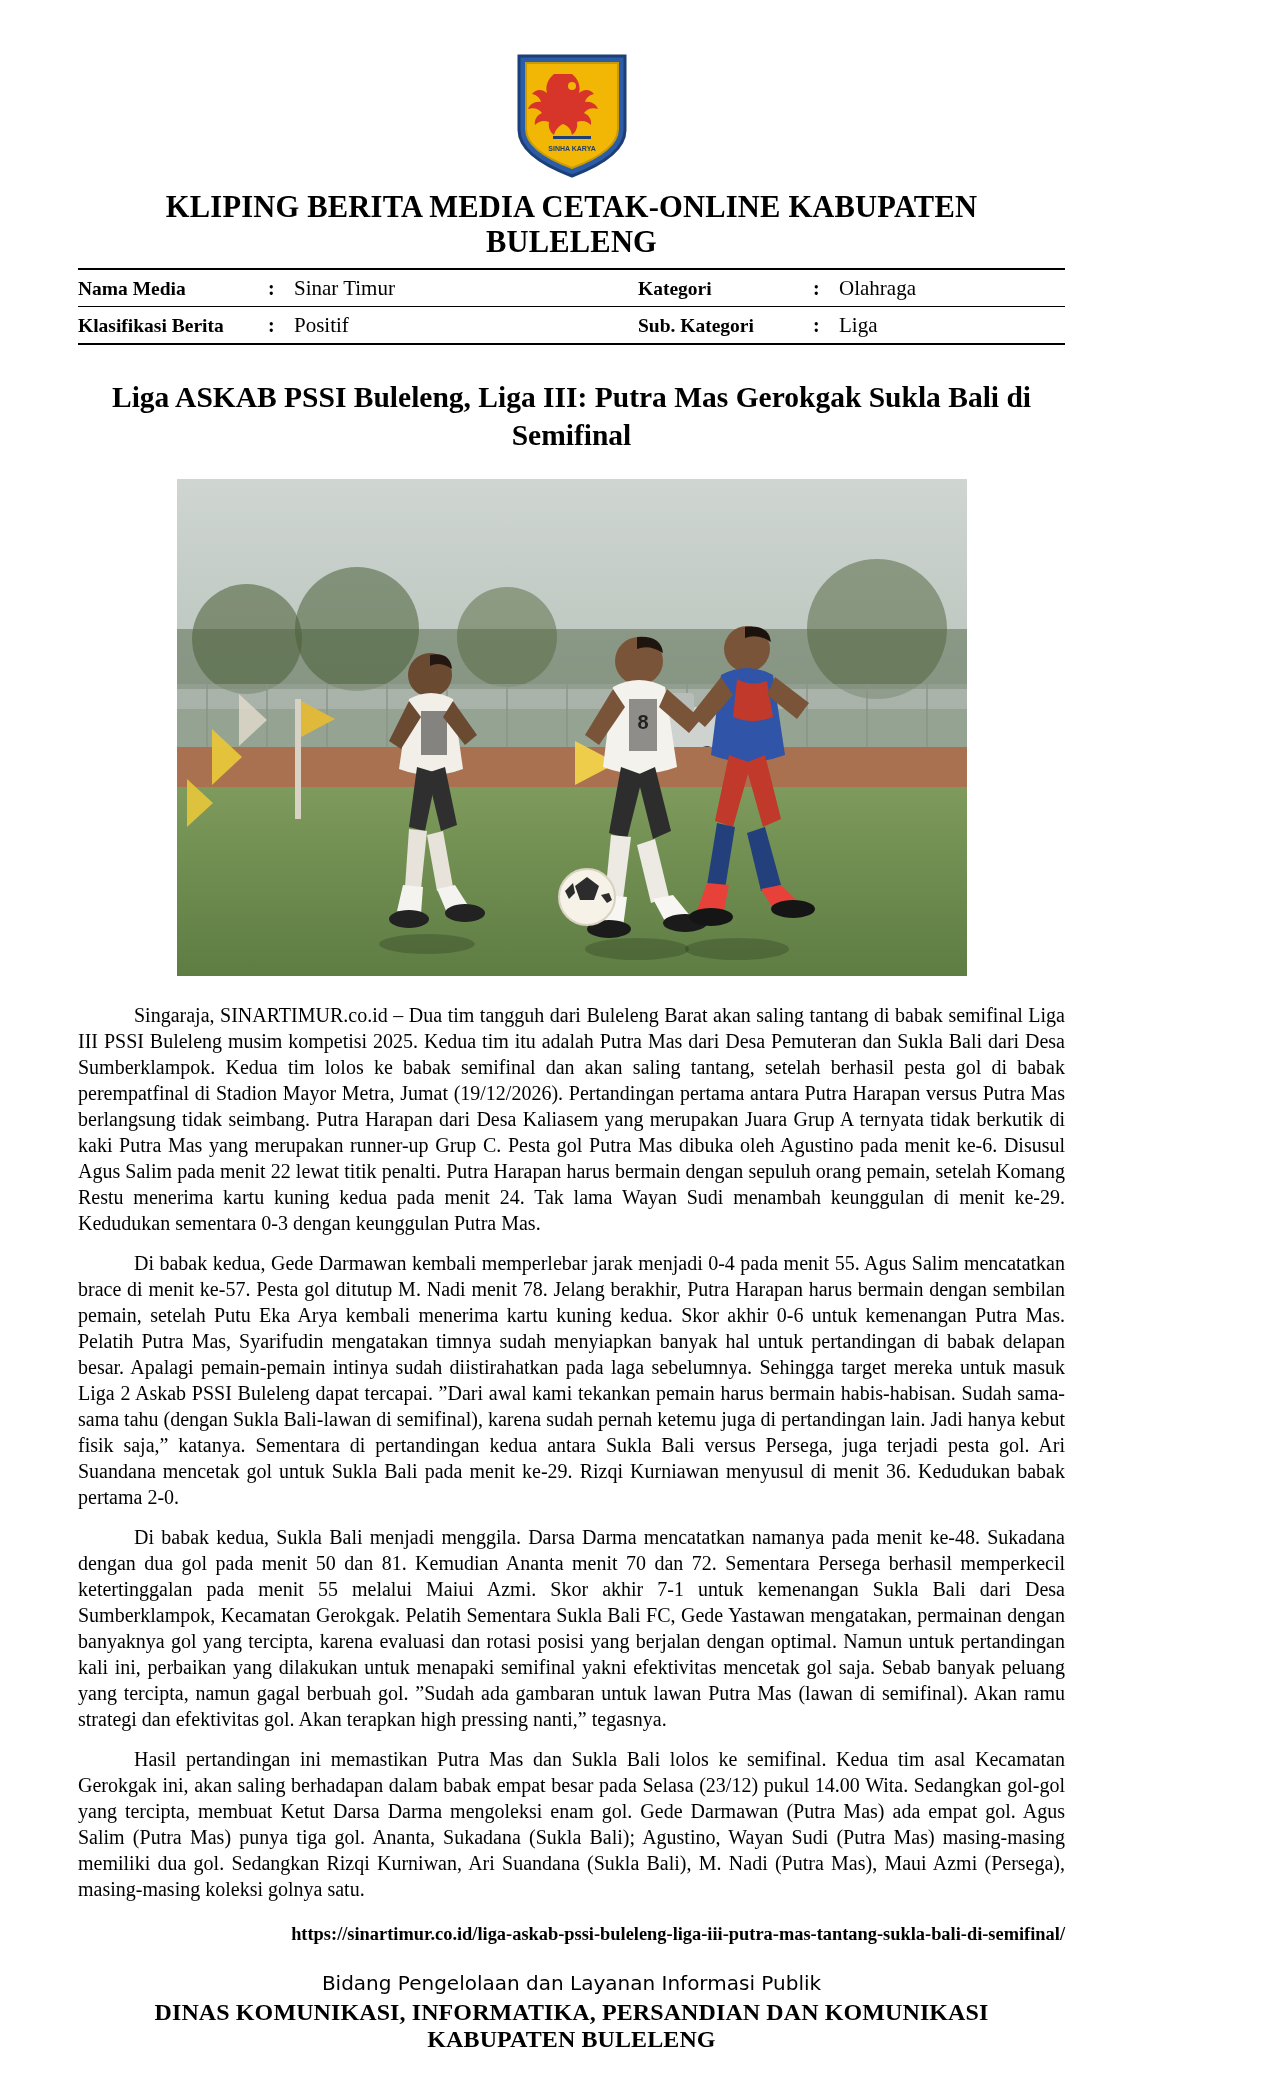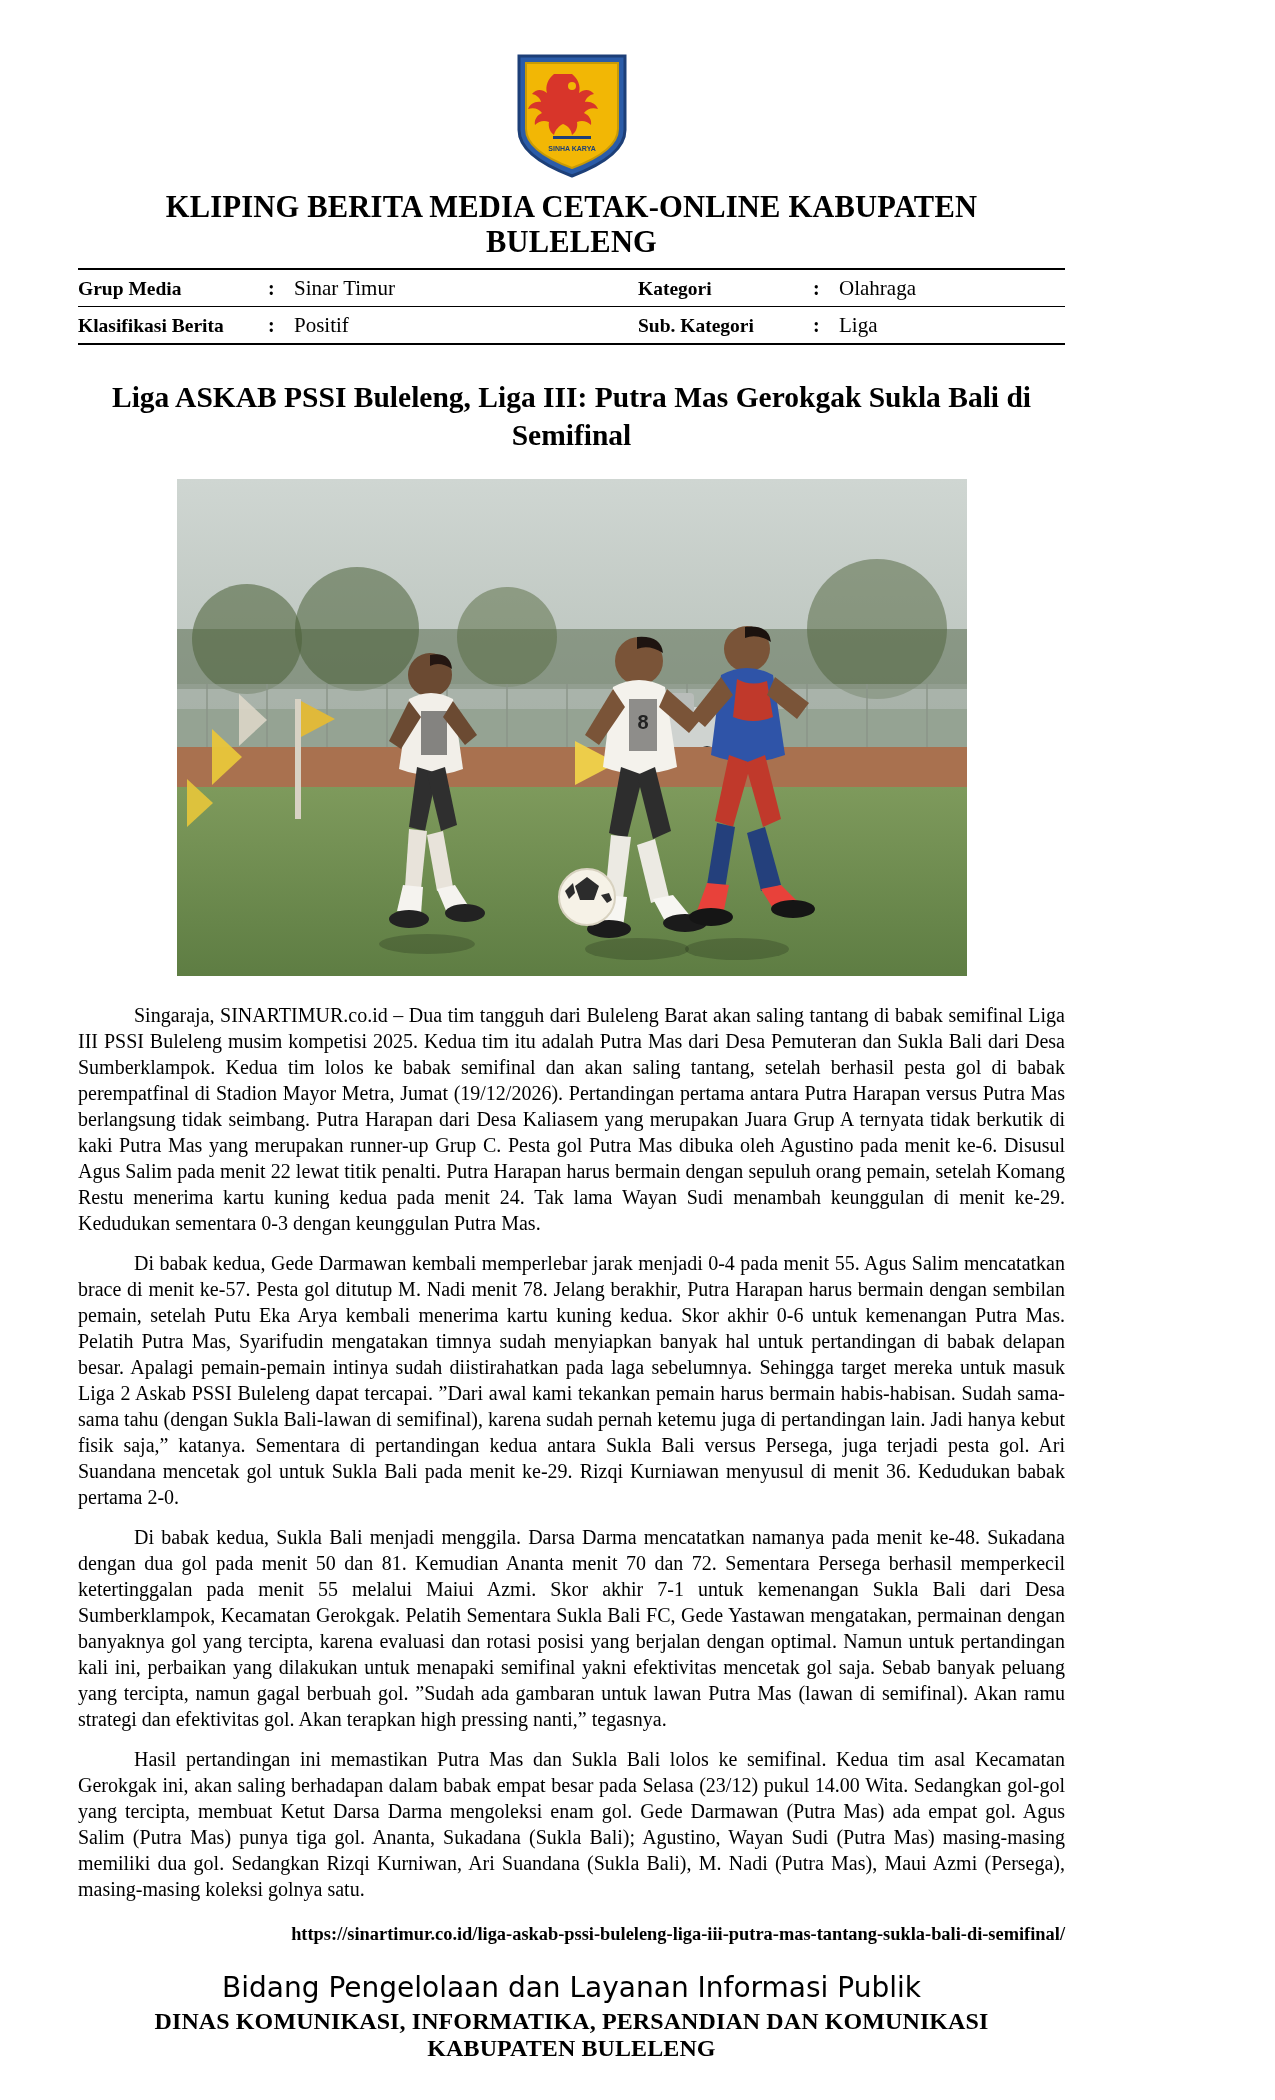--- a/index.html
+++ b/index.html
@@ -129,21 +129,21 @@
     text-align: right;
   }
 
   
   .footer {
     margin-top: 26px;
     text-align: center;
   }
   .footer .line1 {
     font-family: "DejaVu Sans", sans-serif;
-    font-size: 28px;
+    font-size: 20px;
     margin-bottom: 4px;
   }
   .footer .line2 {
     font-size: 24px;
     font-weight: bold;
     letter-spacing: .1px;
   }
 </style>
 </head>
 <body>
@@ -166,21 +166,21 @@
       </svg>
     </div>
   </div>
 
   <div class="doc-title">KLIPING BERITA MEDIA CETAK-ONLINE KABUPATEN BULELENG</div>
   <hr class="rule">
 
   <table class="meta">
     <tbody>
         <tr>
-      <td class="lbl col-left-lbl">Grup Media</td>
+      <td class="lbl col-left-lbl">Nama Media</td>
       <td class="sep">:</td>
       <td class="val col-left-val">Sinar Timur</td>
       <td class="lbl col-right-lbl">Kategori</td>
       <td class="sep">:</td>
       <td class="val">Olahraga</td>
     </tr>
   </tbody>
     </table>
   <hr class="rule-thin">
   <table class="meta">

